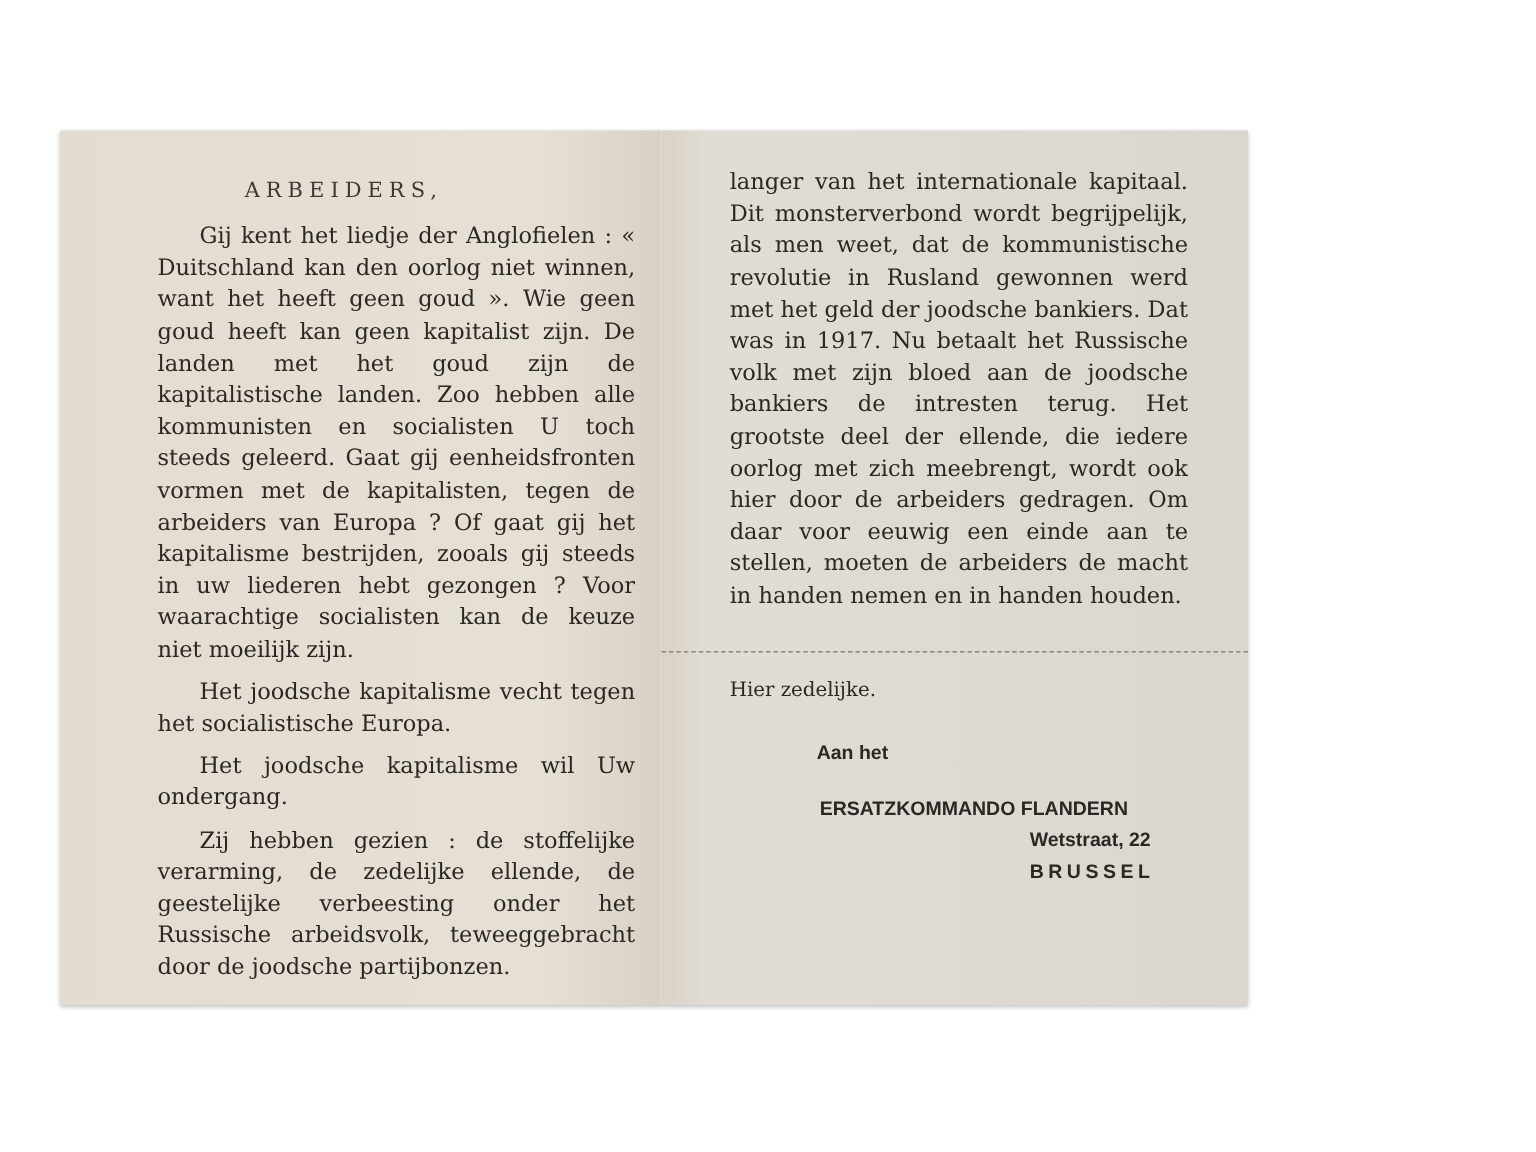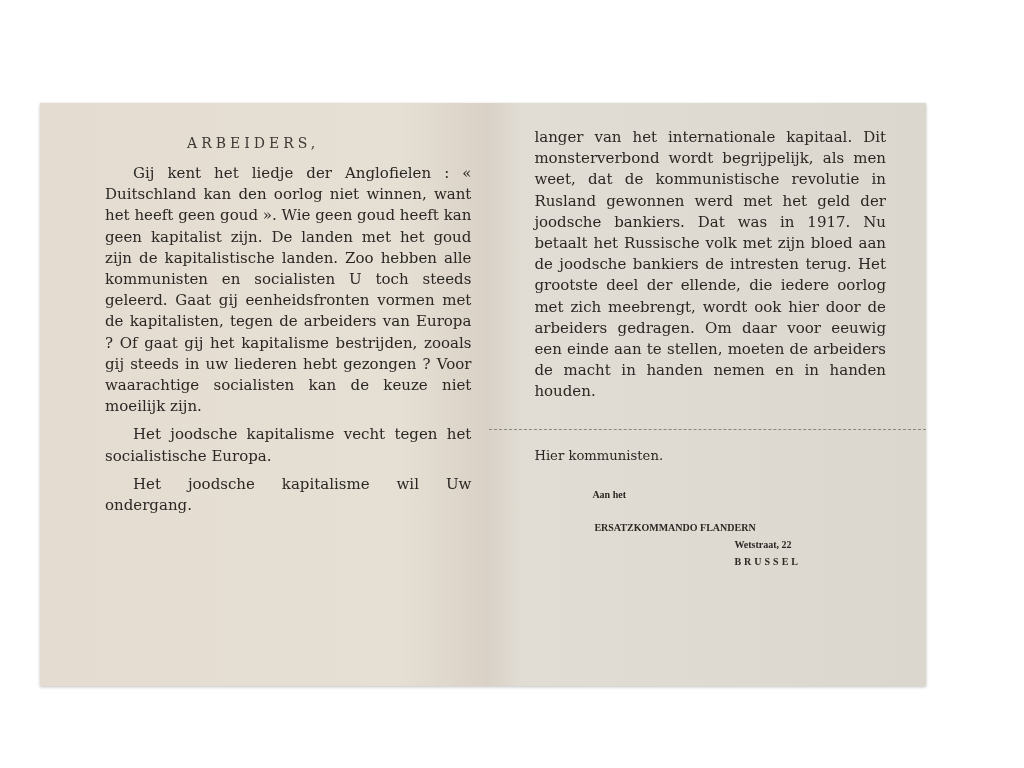--- a/index.html
+++ b/index.html
@@ -4,22 +4,22 @@
   <style>
     html, body { margin: 0; padding: 0; }
     body {
       width: 1024px; height: 768px;
       background: #ffffff;
       position: relative; overflow: hidden;
       font-family: "DejaVu Serif", serif;
     }
     .leaflet {
       position: absolute;
-      left: 40px; top: 103px;
-      width: 886px; height: 583px;
+      left: 40px; top: 87px;
+      width: 792px; height: 583px;
       display: flex;
       box-shadow: 0 1px 3px rgba(0,0,0,0.25);
     }
     .page {
       position: relative;
       height: 100%;
       box-sizing: border-box;
       color: #2a2724;
     }
     .page-left {
@@ -54,42 +54,43 @@
     }
     p.txt.noindent { text-indent: 0; }
     .tear-line {
       border: none;
       border-top: 1.5px dashed #8a857d;
       margin: 26px -40px 18px -45px;
     }
     .tear-label { font-size: 13.2px; margin: 0 0 26px 0; }
     .addr {
       font-weight: bold;
-      font-size: 10px;
-      font-family: Liberation Serif, serif;
+      font-size: 13px;
+      font-family: Liberation Sans, sans-serif;
     }
     .addr-to { margin: 0 0 22px 58px; }
     .addr-org { margin: 0 0 6px 60px; }
     .addr-org2 { margin: 0 0 40px 115px; }
     .addr-street { margin: 0 0 6px 200px; }
     .addr-city { margin: 0 0 0 200px; letter-spacing: 3px; }
   </style>
 </head>
 <body>
 
 <div class="leaflet">
   <div class="page page-left">
     <div class="heading">ARBEIDERS,</div>
     <p class="txt">Gij kent het liedje der Anglofielen : « Duitschland kan den oorlog niet winnen, want het heeft geen goud ». Wie geen goud heeft kan geen kapitalist zijn. De landen met het goud zijn de kapitalistische landen. Zoo hebben alle kommunisten en socialisten U toch steeds geleerd. Gaat gij eenheidsfronten vormen met de kapitalisten, tegen de arbeiders van Europa ? Of gaat gij het kapitalisme bestrijden, zooals gij steeds in uw liederen hebt gezongen ? Voor waarachtige socialisten kan de keuze niet moeilijk zijn.</p>
     <p class="txt">Het joodsche kapitalisme vecht tegen het socialistische Europa.</p>
     <p class="txt">Het joodsche kapitalisme wil Uw ondergang.</p>
+    <p class="txt">Zij hebben gezien : de stoffelijke verarming, de zedelijke ellende, de geestelijke verbeesting onder het Russische arbeidsvolk, teweeggebracht door de joodsche partijbonzen.</p>
   </div>
   <div class="fold"></div>
   <div class="page page-right">
     <p class="txt noindent">langer van het internationale kapitaal. Dit monsterverbond wordt begrijpelijk, als men weet, dat de kommunistische revolutie in Rusland gewonnen werd met het geld der joodsche bankiers. Dat was in 1917. Nu betaalt het Russische volk met zijn bloed aan de joodsche bankiers de intresten terug. Het grootste deel der ellende, die iedere oorlog met zich meebrengt, wordt ook hier door de arbeiders gedragen. Om daar voor eeuwig een einde aan te stellen, moeten de arbeiders de macht in handen nemen en in handen houden.</p>
     <hr class="tear-line">
-    <div class="tear-label">Hier kommunisten.</div>
+    <div class="tear-label">Hier zedelijke.</div>
     <div class="addr addr-to">Aan het</div>
     <div class="addr addr-org">ERSATZKOMMANDO FLANDERN</div>
     <div class="addr addr-street">Wetstraat, 22</div>
     <div class="addr addr-city">BRUSSEL</div>
   </div>
 </div>
 
 </body></html>

